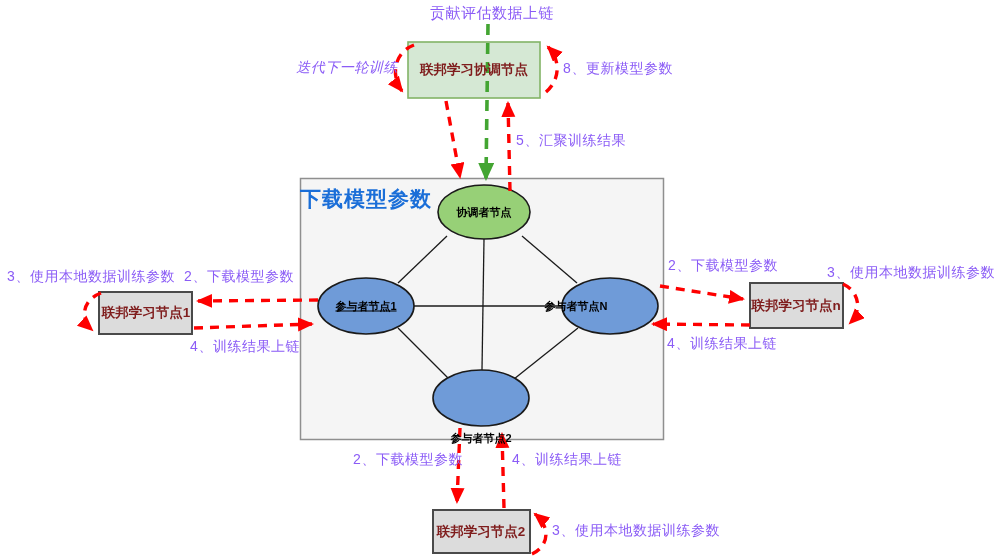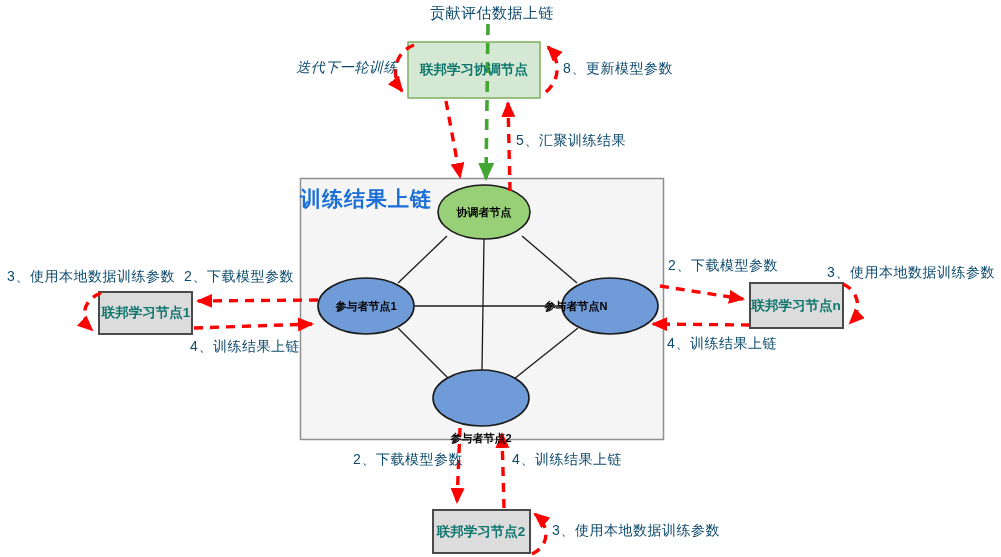--- a/index.html
+++ b/index.html
@@ -9,25 +9,25 @@
     background:#ffffff;
     font-family:"Liberation Sans","DejaVu Sans",sans-serif;
     overflow:hidden;
   }
   #layer{position:absolute;left:0;top:0;}
   .lbl{
     position:absolute;
     transform:translate(-50%,-50%);
     white-space:nowrap;
     font-size:14px;
-    color:#0c4a6e;
+    color:#8b5cf6;
     letter-spacing:0.5px;
   }
   .lbl.node{font-weight:bold;font-size:11px;color:#000;letter-spacing:0;}
-  .lbl.boxtitle{font-weight:bold;font-size:13.5px;color:#0f766e;letter-spacing:0;}
+  .lbl.boxtitle{font-weight:bold;font-size:13.5px;color:#7f1d1d;letter-spacing:0;}
   .lbl.nettitle{font-weight:bold;font-size:21px;color:#1a6ed8;letter-spacing:1px;}
 </style>
 </head>
 <body>
 
 <div id="stage">
 
   <svg id="layer" width="1001" height="557" viewBox="0 0 1001 557">
     <defs>
       <marker id="redArrow" markerUnits="userSpaceOnUse" markerWidth="18" markerHeight="16" refX="14" refY="7" orient="auto">
@@ -96,25 +96,25 @@
 
   <div class="lbl boxtitle" style="left:474px;top:70px;">联邦学习协调节点</div>
 
   <div class="lbl" style="left:347px;top:68px;font-style:italic;">迭代下一轮训练</div>
 
   <div class="lbl" style="left:618px;top:69px;">8、更新模型参数</div>
 
 
   <div class="lbl" style="left:571px;top:141px;">5、汇聚训练结果</div>
 
-  <div class="lbl nettitle" style="left:366px;top:199px;">训练结果上链</div>
+  <div class="lbl nettitle" style="left:366px;top:199px;">下载模型参数</div>
 
   <div class="lbl node" style="left:484px;top:212px;">协调者节点</div>
 
-  <div class="lbl node" style="left:366px;top:306px;">参与者节点1</div>
+  <div class="lbl node" style="left:366px;top:306px;text-decoration:underline;">参与者节点1</div>
 
   <div class="lbl node" style="left:576px;top:306px;">参与者节点N</div>
 
   <div class="lbl node" style="left:481px;top:398px;margin-top:40px;">参与者节点2</div>
 
   <div class="lbl boxtitle" style="left:146px;top:313px;">联邦学习节点1</div>
   <div class="lbl" style="left:91px;top:277px;">3、使用本地数据训练参数</div>
   <div class="lbl" style="left:239px;top:277px;">2、下载模型参数</div>
   <div class="lbl" style="left:245px;top:347px;">4、训练结果上链</div>
 

